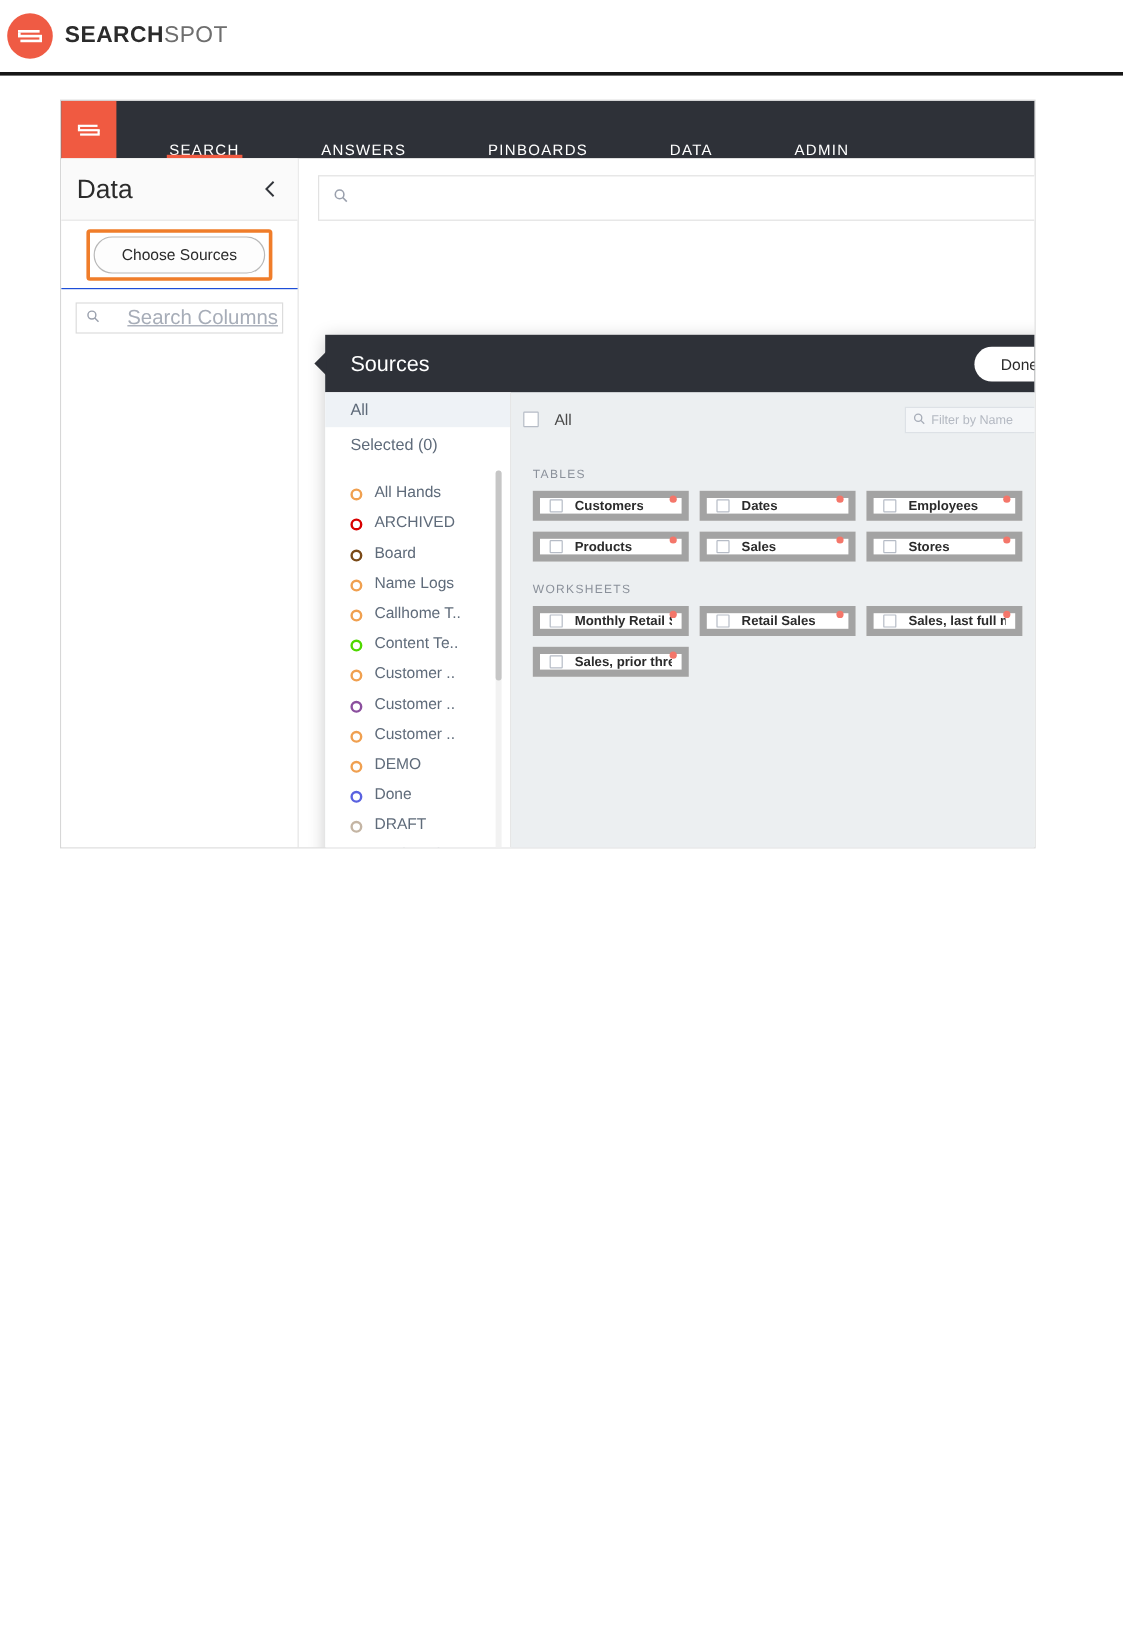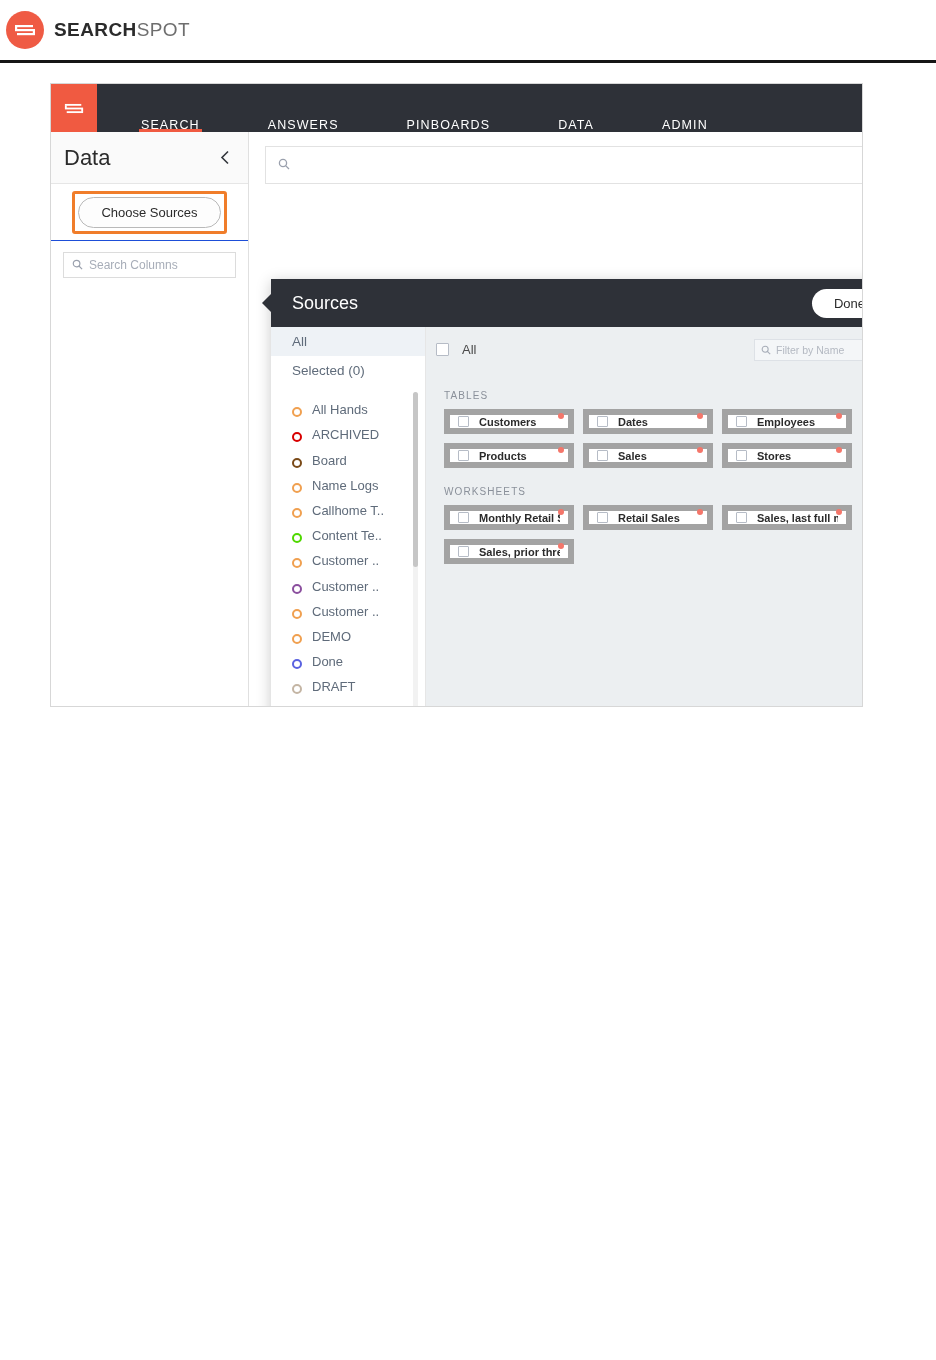--- a/index.html
+++ b/index.html
@@ -114,24 +114,25 @@
   }
   .search-cols-wrap { padding: 11px 12px 0 12px; }
   .search-cols {
     display: flex; align-items: center;
     height: 26px;
     border: 1px solid #dcdcdc; background: #fff;
     padding: 0 8px;
   }
   .search-cols input {
     border: 0; outline: none; flex: 1;
-    font-size: 12px; color: #9aa0ad;
+    font-size: 17px; color: #9aa0ad;
     font-family: "Liberation Sans", sans-serif;
     background: transparent;
-    margin-left: 6px;
+    margin-left: 23px;
+    text-decoration: underline;
   }
   .search-cols input::placeholder { color: #a7adb8; }
 
   
   .main-area {
     position: absolute; left: 198px; top: 48px;
     width: 615px; height: 576px;
     background: #ffffff;
   }
   .main-searchbar {

